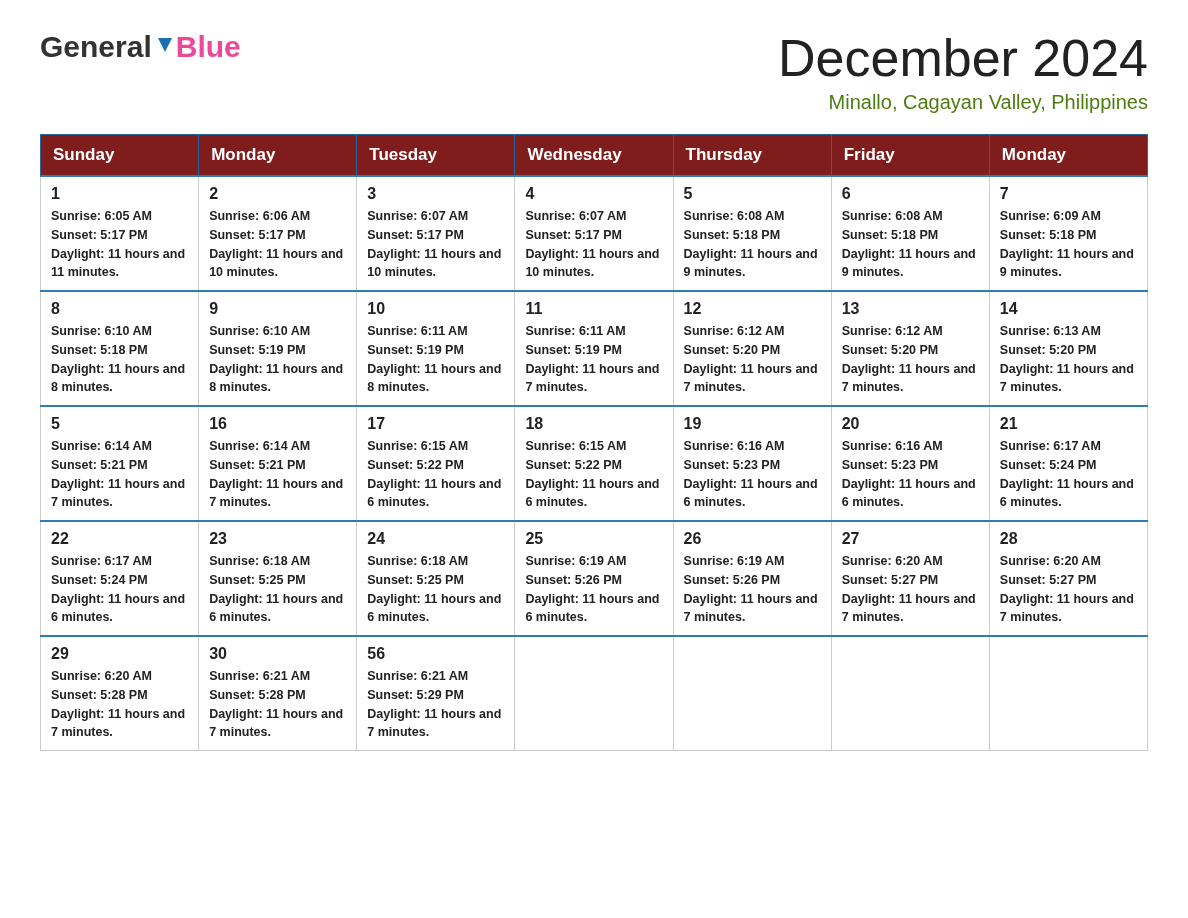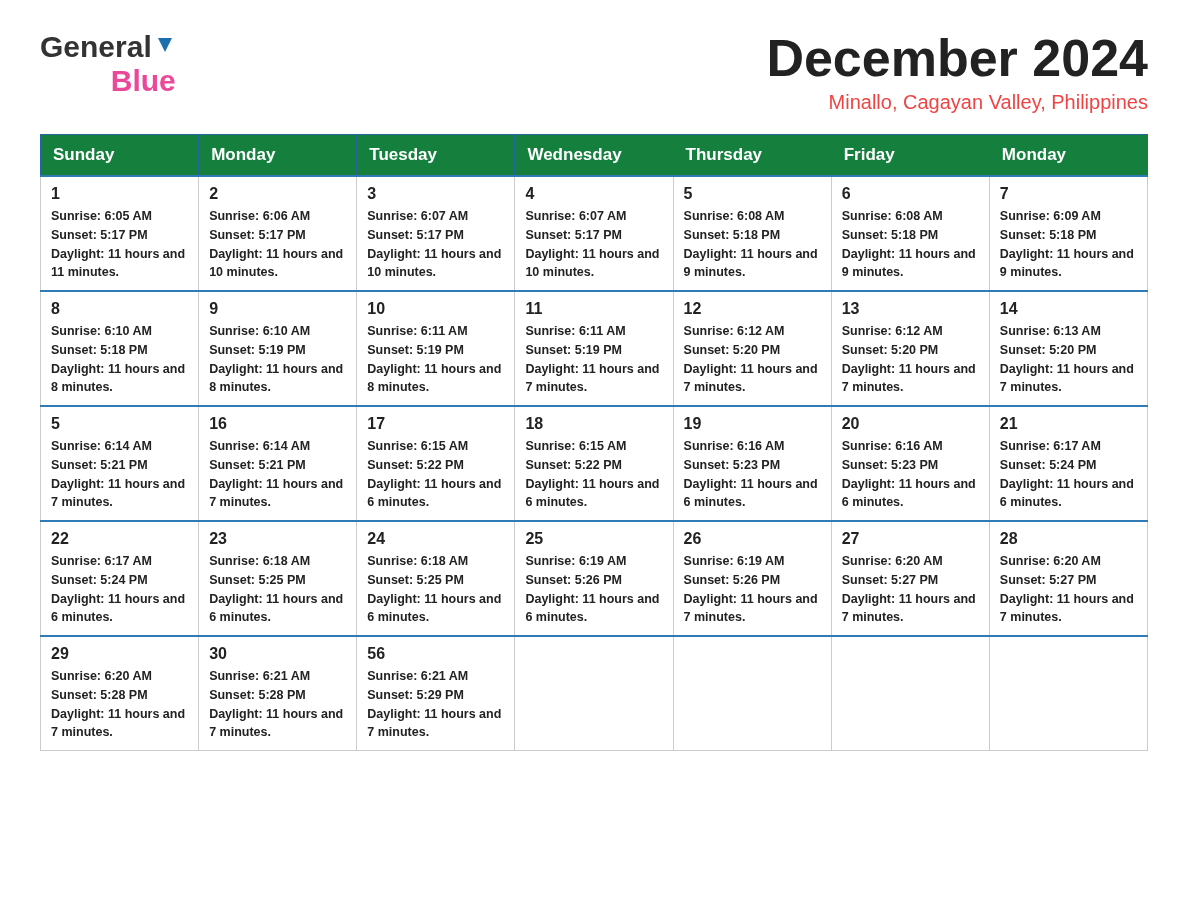--- a/index.html
+++ b/index.html
@@ -11,44 +11,44 @@
       min-height: 918px;
     }
     .header {
       display: flex;
       justify-content: space-between;
       align-items: flex-start;
       margin-bottom: 20px;
     }
     .logo {
       display: flex;
-      flex-direction: column;
-      align-items: flex-end;
+      flex-direction: row;
+      align-items: center;
     }
     .title-area {
       text-align: right;
     }
     .month-title {
       font-size: 52px;
-      font-weight: bold;
+      font-weight: normal;
       color: #222;
       line-height: 1.1;
     }
     .subtitle {
       font-size: 20px;
-      color: #ef4444;
+      color: #4d7c0f;
       margin-top: 4px;
     }
     .calendar {
       width: 100%;
       border-collapse: collapse;
       border: 1px solid #ccc;
     }
     .calendar thead tr {
-      background-color: #15803d;
+      background-color: #7f1d1d;
     }
     .calendar thead th {
       color: #fff;
       font-size: 17px;
       font-weight: bold;
       padding: 10px 12px;
       text-align: left;
       border: 1px solid #2566a0;
     }
     .calendar tbody td {

